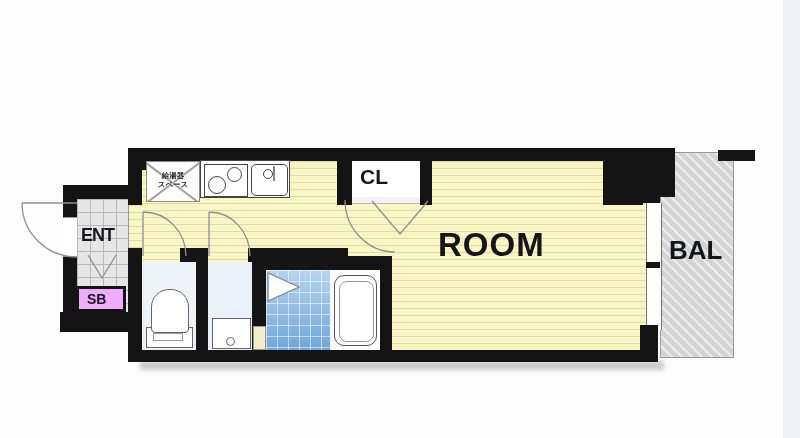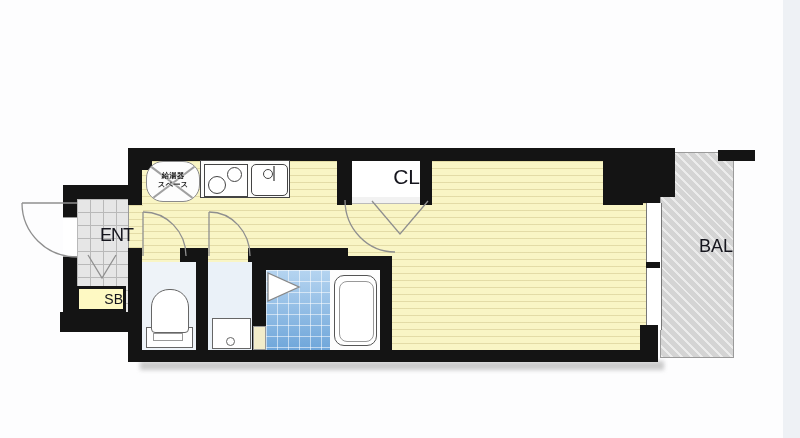--- a/index.html
+++ b/index.html
@@ -1,20 +1,20 @@
 <!DOCTYPE html>
 <html><head>
 <meta charset="utf-8">
 <style>
   html,body{margin:0;padding:0;background:#fff;}
   .fp{position:relative;width:800px;height:438px;background:#fdfdfe;overflow:hidden;
       font-family:"Liberation Sans",sans-serif;}
   .abs{position:absolute;}
   .wall{position:absolute;background:#141414;}
-  .lbl{position:absolute;color:#15151d;font-weight:normal;text-align:right;line-height:1.05;}
+  .lbl{position:absolute;color:#15151d;font-weight:bold;text-align:left;line-height:1.05;margin-left:8px;}
   .floor-yellow{background:
       repeating-linear-gradient(to bottom, rgba(176,160,96,.30) 0 1px, transparent 1px 7px),
       #f9f5c5;}
   .tile-gray{background:
       repeating-linear-gradient(to right, #b9b9b9 0 1px, transparent 1px 13px),
       repeating-linear-gradient(to bottom, #b9b9b9 0 1px, transparent 1px 13px),
       #e6e6e6;}
   .hatch{background:
       repeating-linear-gradient(45deg, rgba(255,255,255,.55) 0 2px, transparent 2px 7px),
       #d4d4d4; border:1px solid #9a9a9a;}
@@ -34,21 +34,21 @@
 
 <div class="fp">
 
   <div class="abs" style="left:783px;top:0;width:17px;height:438px;background:#eef1f5;"></div>
 
   <div class="abs floor-yellow" style="left:135px;top:161px;width:513px;height:190px;"></div>
 
   <div class="abs floor-yellow" style="left:128px;top:205px;width:14px;height:43px;border-left:1px solid #999;"></div>
 
   <div class="abs hatch" style="left:660px;top:152px;width:72px;height:204px;">
-    <div class="lbl" style="left:0;top:84px;width:100%;font-size:18px;">BAL</div>
+    <div class="lbl" style="left:0;top:84px;width:100%;font-size:26px;">BAL</div>
   </div>
 
   <div class="wall" style="left:718px;top:150px;width:37px;height:11px;"></div>
 
   <div class="abs" style="left:646px;top:203px;width:14px;height:127px;background:#fff;
               border-left:1px solid #777;border-right:1px solid #777;"></div>
   <div class="wall" style="left:646px;top:262px;width:14px;height:6px;"></div>
   <div class="wall" style="left:640px;top:183px;width:20px;height:20px;"></div>
 
   <div class="wall" style="left:128px;top:148px;width:527px;height:13px;"></div>
@@ -64,26 +64,26 @@
   <div class="wall" style="left:420px;top:148px;width:12px;height:57px;"></div>
 
   <div class="wall" style="left:63px;top:185px;width:72px;height:14px;"></div>
   <div class="wall" style="left:63px;top:185px;width:14px;height:32px;"></div>
   <div class="wall" style="left:63px;top:255px;width:14px;height:77px;"></div>
   <div class="wall" style="left:60px;top:312px;width:77px;height:20px;"></div>
   <div class="abs tile-gray" style="left:77px;top:199px;width:51px;height:113px;"></div>
   <div class="abs" style="left:63px;top:217px;width:14px;height:38px;background:#fff;
               border-top:1px solid #999;border-bottom:1px solid #999;"></div>
   <div class="lbl" style="left:73px;top:226px;width:60px;font-size:18px;letter-spacing:-1px;">ENT</div>
-  <div class="abs" style="left:76px;top:286px;width:50px;height:26px;background:#fef9c3;
+  <div class="abs" style="left:76px;top:286px;width:50px;height:26px;background:#f0abfc;
               border:3px solid #141414;box-sizing:border-box;">
     <div class="lbl" style="left:0;top:3px;width:100%;font-size:14px;">SB</div>
   </div>
 
-  <div class="abs whitebox" style="left:146px;top:161px;width:52px;height:39px;border-radius:17px;">
+  <div class="abs whitebox" style="left:146px;top:161px;width:52px;height:39px;">
     <div class="xline" style="transform:rotate(37deg);"></div>
     <div class="xline" style="transform:rotate(-37deg);"></div>
     <div class="tinytxt" style="margin-top:9px;">
       <div>給湯器</div>
       <div>スペース</div>
     </div>
   </div>
 
   <div class="abs" style="left:200px;top:160px;width:90px;height:38px;background:#fcfcfa;
               border:1.5px solid #444;box-sizing:border-box;"></div>
@@ -134,15 +134,16 @@
     <line x1="209" y1="212" x2="209" y2="256"></line>
     <path d="M209,212 A41,44 0 0 1 250,256"></path>
     <path d="M345,200 A50,52 0 0 0 395,252"></path>
     <polyline points="372,201 400,234 428,201"></polyline>
     <polyline points="88,255 102,278 116,255"></polyline>
     <polygon points="268,273 268,301 299,287" fill="#ffffff" stroke="#888"></polygon>
     <line x1="274" y1="166" x2="274" y2="181" stroke="#444"></line>
   </svg>
 
   <div class="lbl" style="left:430px;top:228px;width:180px;font-size:33px;letter-spacing:1px;">
+    <div>ROOM</div>
   </div>
 
 </div>
 
 </body></html>

